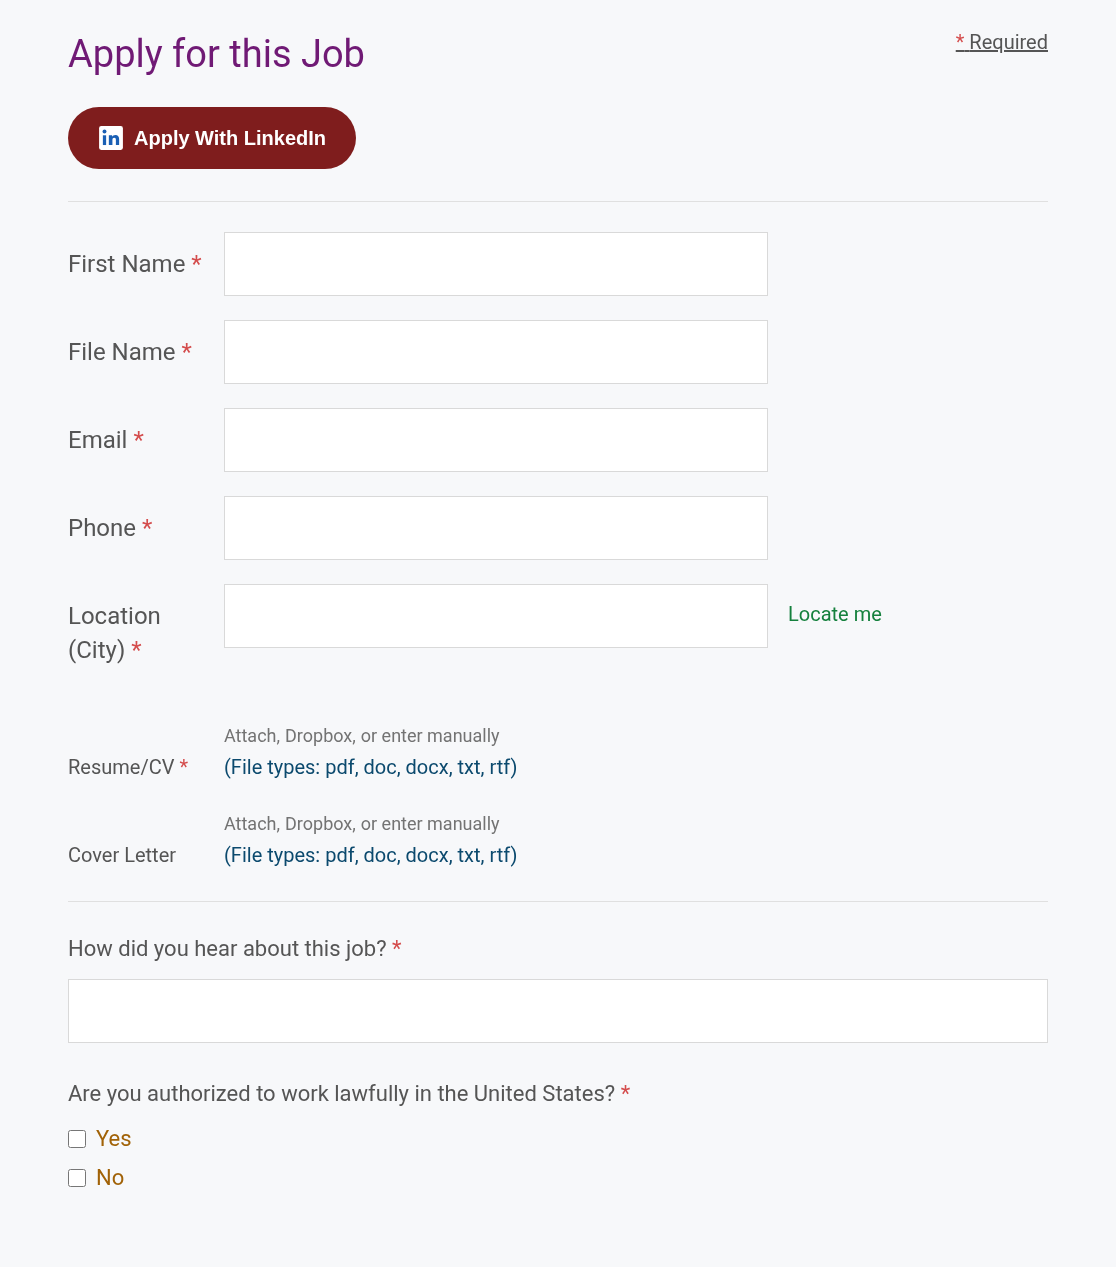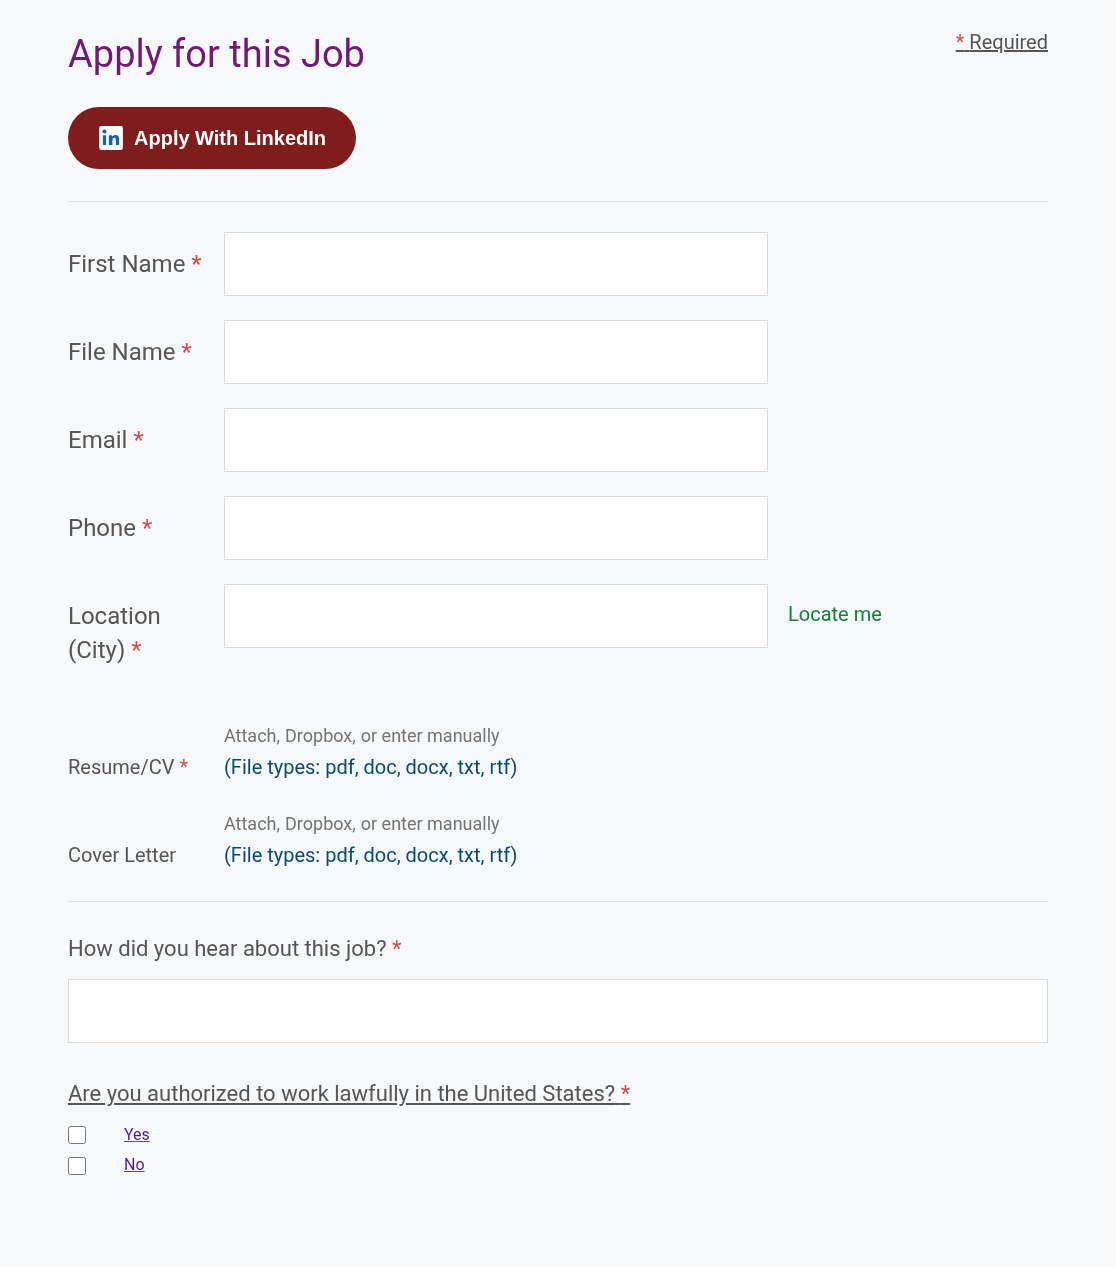--- a/index.html
+++ b/index.html
@@ -131,38 +131,36 @@
       width: 100%;
       height: 64px;
       border: 1px solid #d9d9d9;
       background: #fff;
       font-size: 18px;
       padding: 0 14px;
       color: #333;
     }
     .checkbox-group {
       margin-top: 36px;
-      text-decoration: underline;
     }
     .checkbox-row {
       display: flex;
       align-items: center;
       gap: 10px;
       margin-top: 8px;
     }
     .checkbox-row input[type="checkbox"] {
       width: 18px;
       height: 18px;
       cursor: pointer;
     }
     .checkbox-row label {
-      font-size: 16px;
-      color: #4c1d95;
-      cursor: pointer;
-      margin-left: 28px;
+      font-size: 22px;
+      color: #a16207;
+      cursor: pointer;
     }
   </style>
 </head>
 <body>
 
 <div class="container">
 
   <div class="header-row">
     <h1 class="page-title">Apply for this Job</h1>
     <div class="required-legend">

